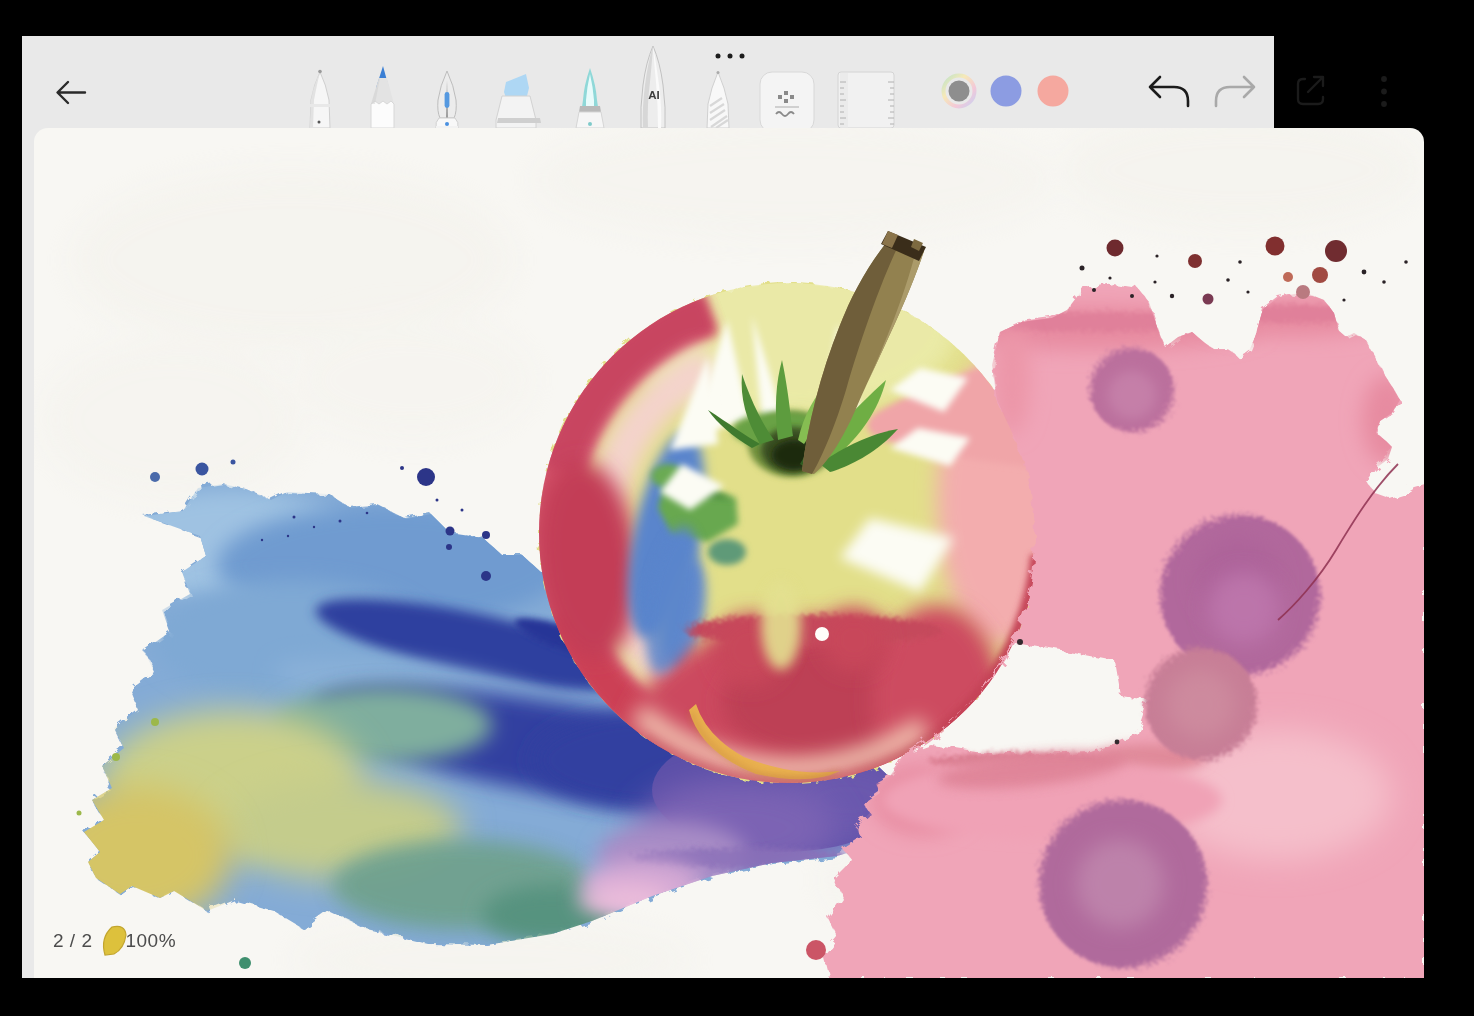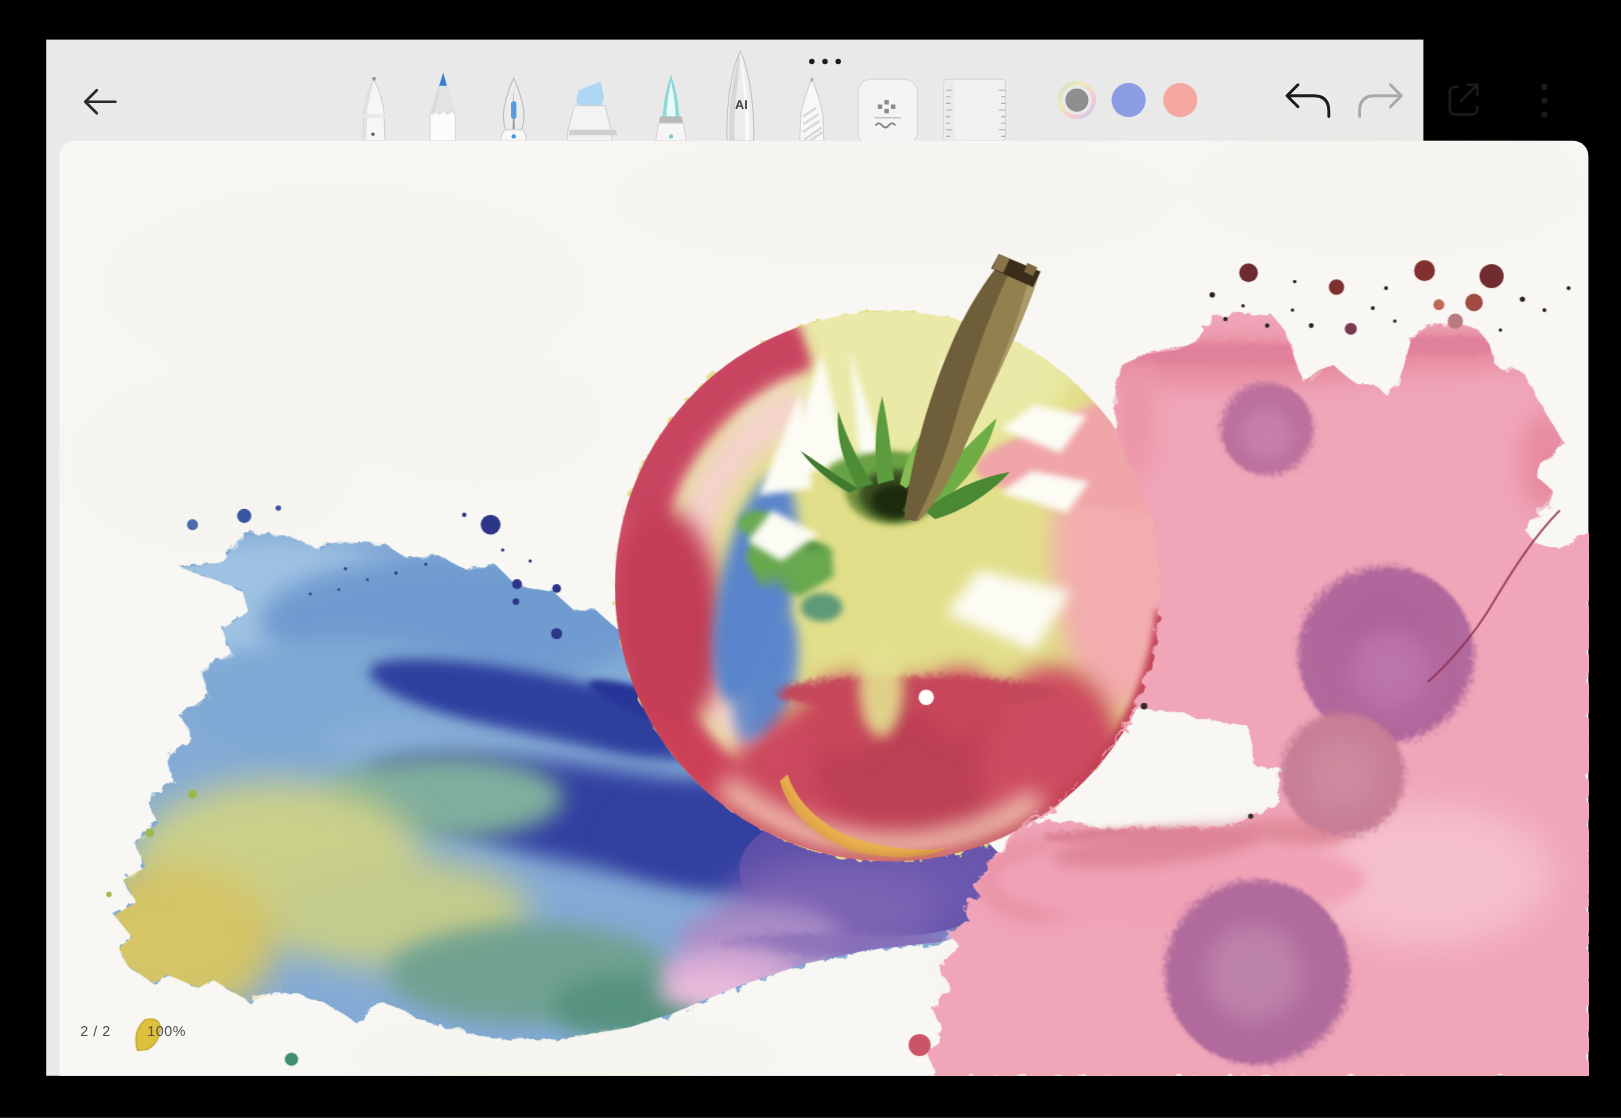--- a/index.html
+++ b/index.html
@@ -1,16 +1,16 @@
 <!DOCTYPE html>
 <html><head><meta charset="utf-8"><style>
 html,body{margin:0;padding:0;background:#000;width:1474px;height:1016px;overflow:hidden;font-family:"Liberation Sans",sans-serif}
-#app{position:absolute;left:42px;top:36px;width:1252px;height:942px;background:#e9e9e9;}
+#app{position:absolute;left:22px;top:36px;width:1252px;height:942px;background:#e9e9e9;}
 #canvas{position:absolute;left:12px;top:92px;width:1390px;height:850px;background:#f8f7f3;border-radius:14px 14px 0 0;overflow:hidden}
-#status{position:absolute;left:19px;top:802px;font-size:13px;color:#4c4c4c;letter-spacing:.5px}
+#status{position:absolute;left:19px;top:802px;font-size:19px;color:#4c4c4c;letter-spacing:.5px}
 #status span{margin-left:33px}
 #tb{position:absolute;left:0;top:0;width:1414px;height:92px}
 </style></head>
 <body>
 <div id="app">
 <svg id="tb" viewBox="30 36 1414 92">
 
   <g stroke="#2a2a2a" stroke-width="2.4" fill="none" stroke-linecap="round" stroke-linejoin="round">
     <path d="M93,92.5 L66,92.5 M76,82 L65.5,92.5 L76,103"></path>
   </g>

